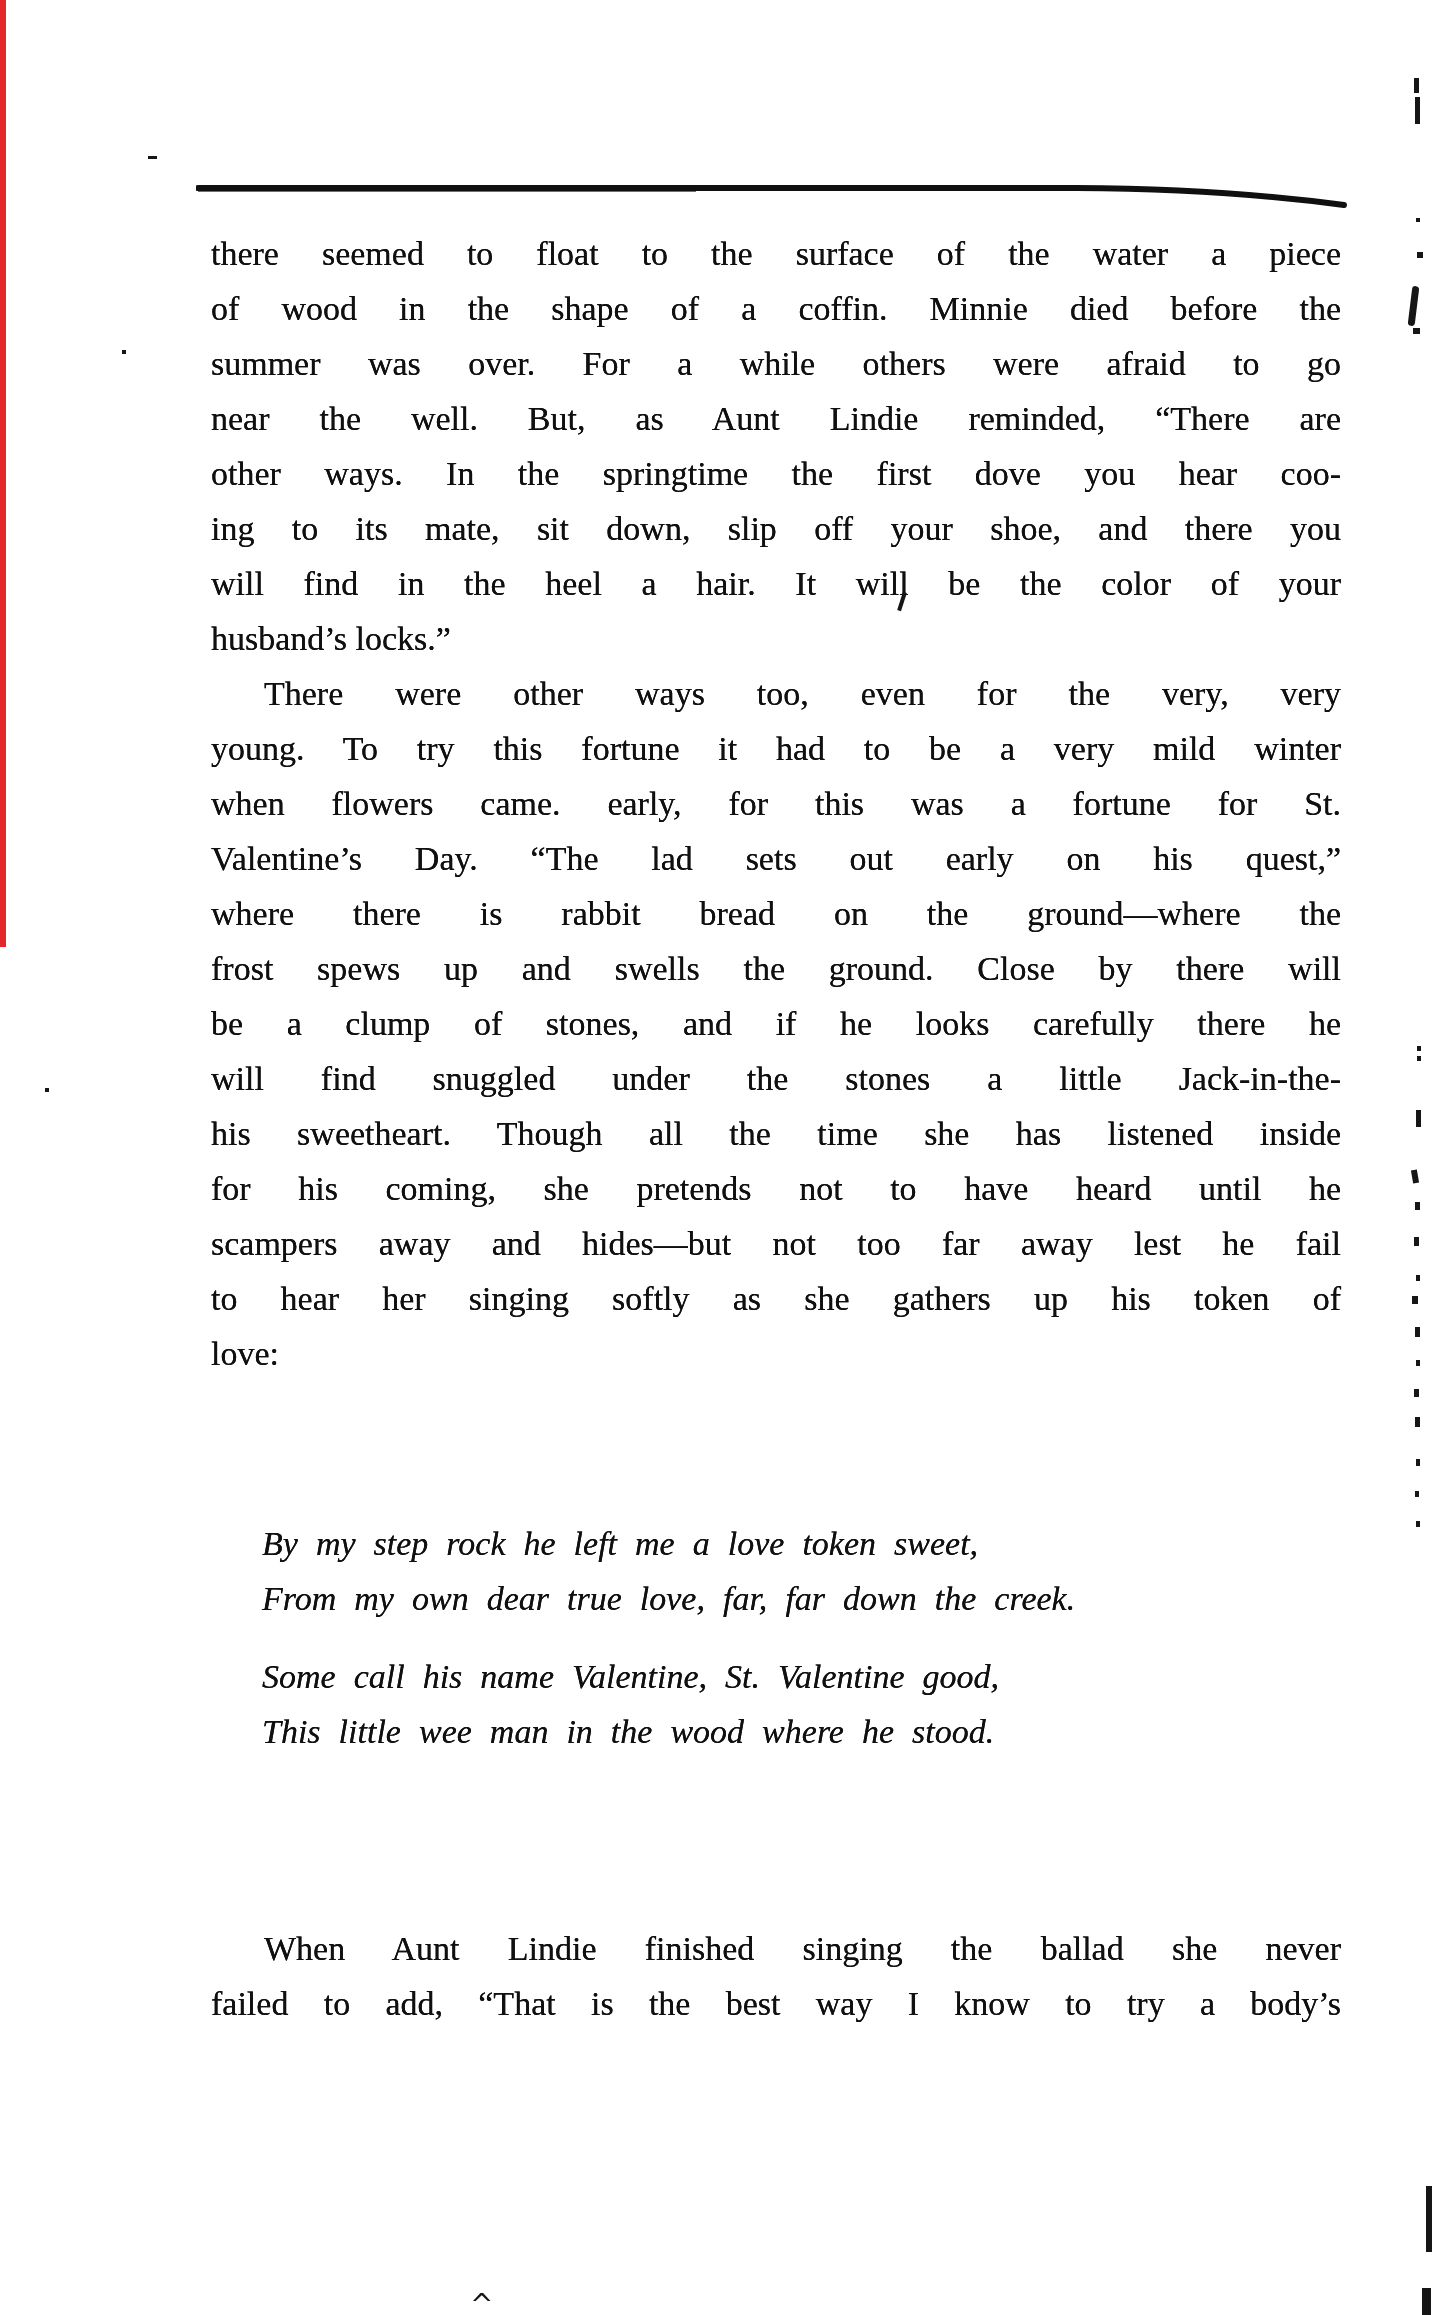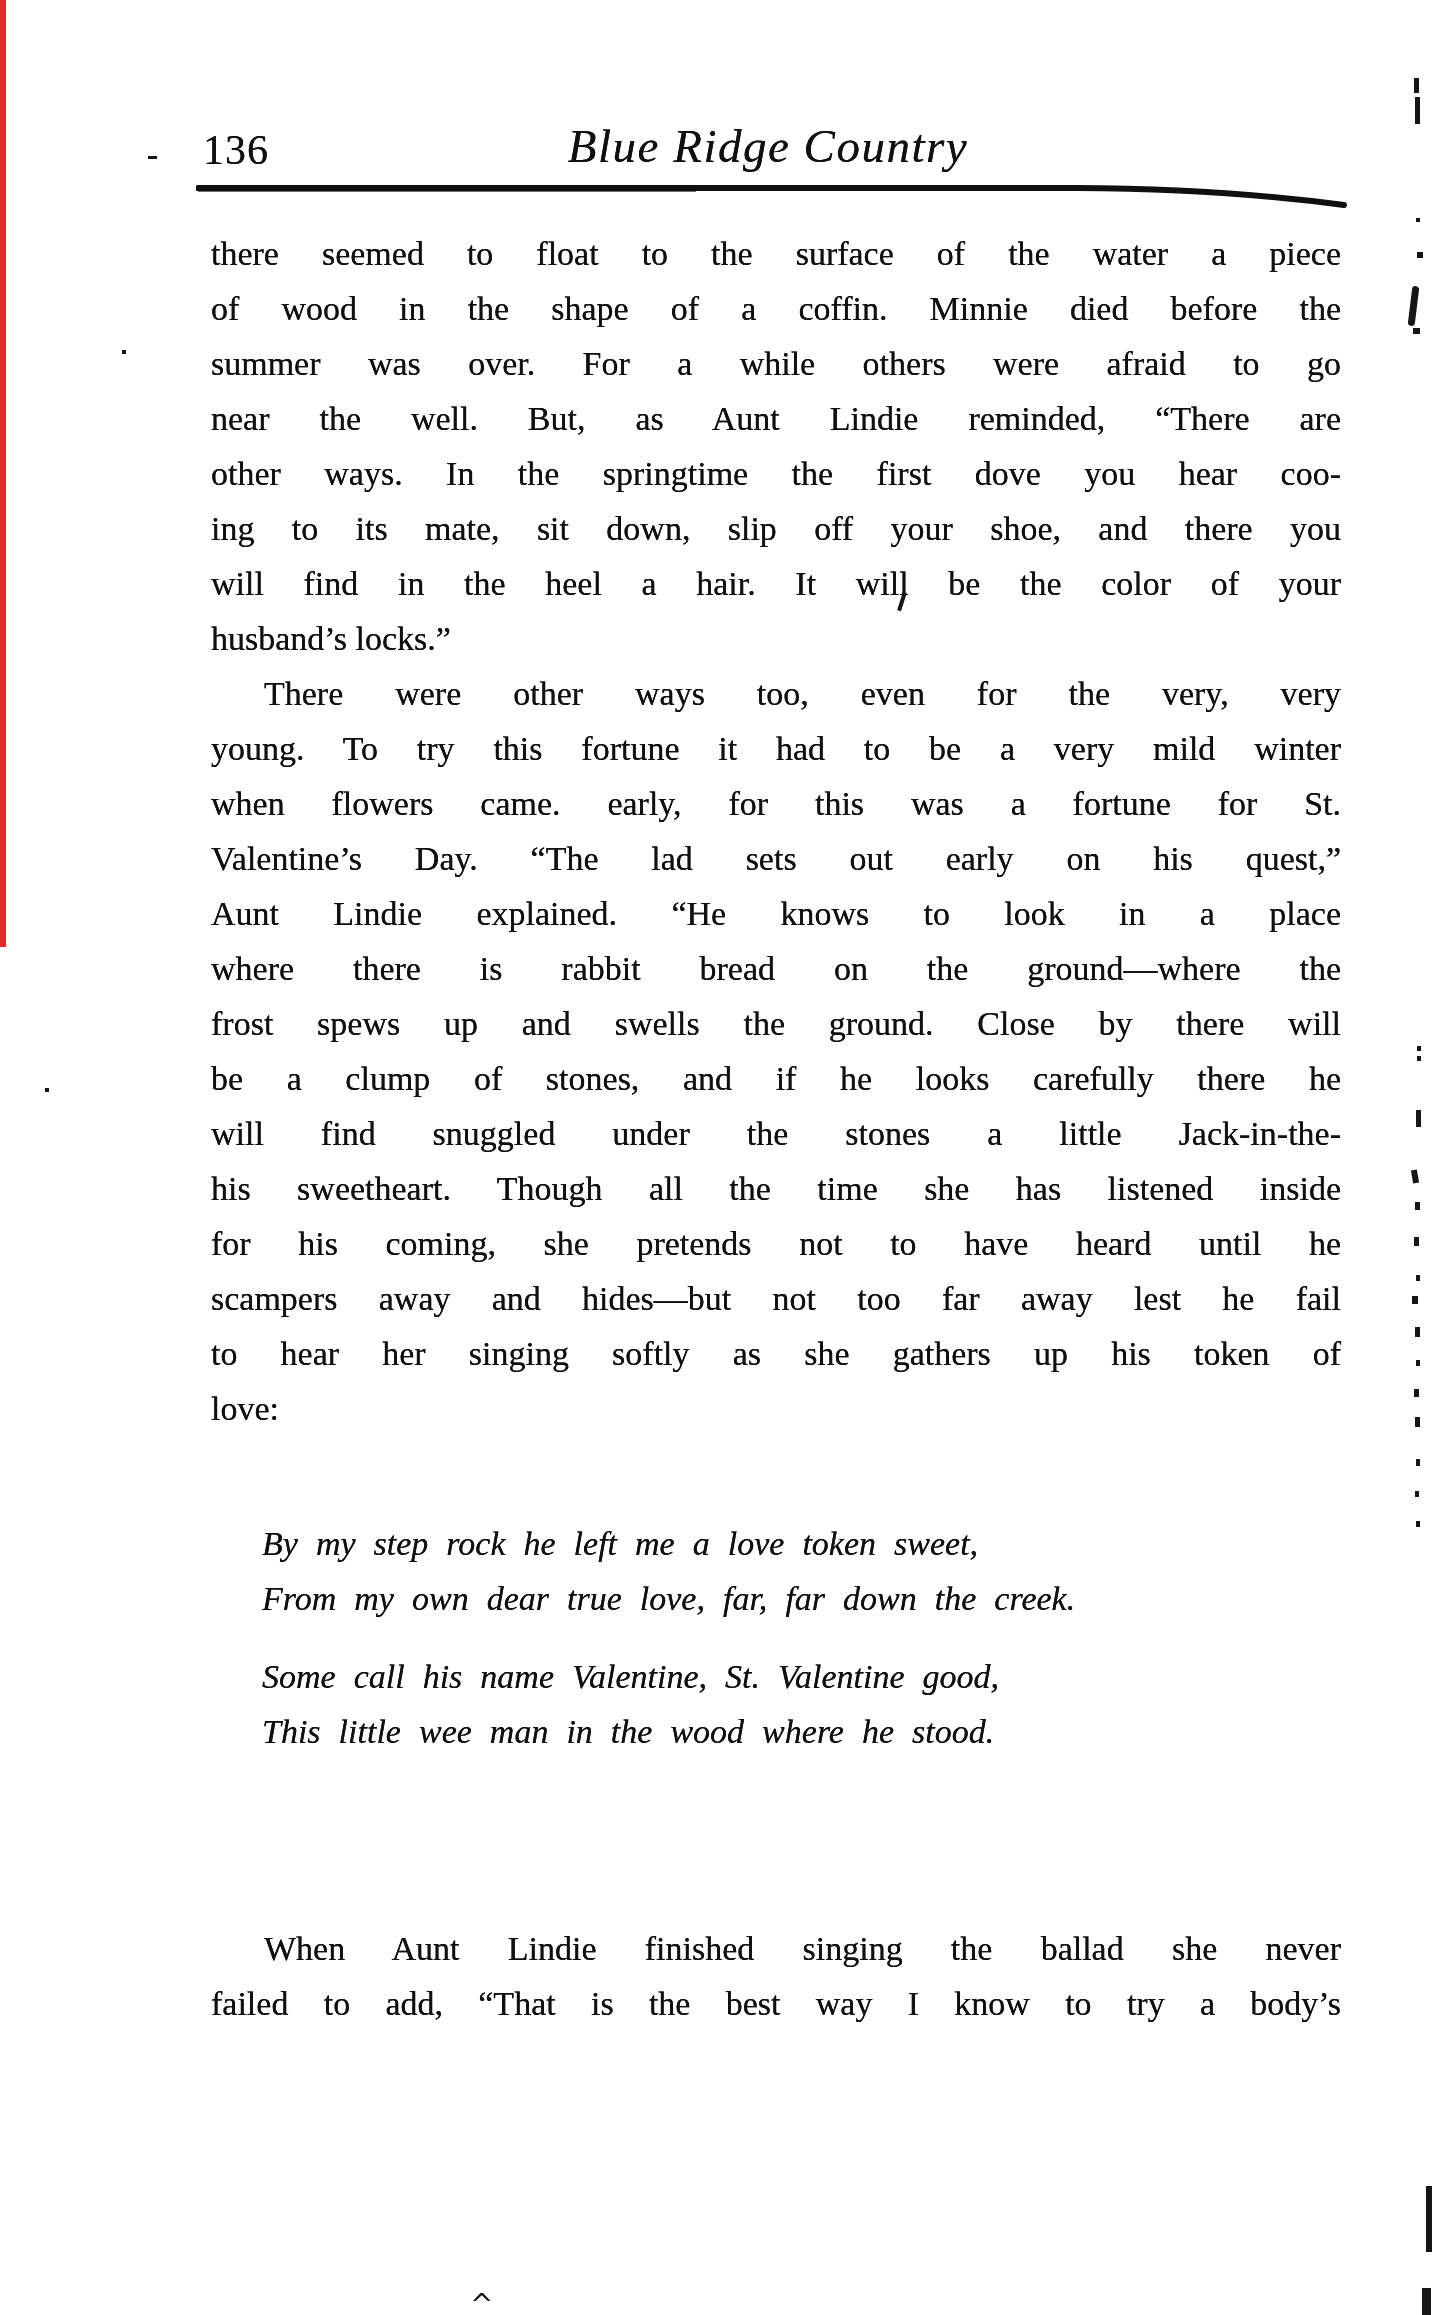--- a/index.html
+++ b/index.html
@@ -60,45 +60,40 @@
     font-size:28px;color:#161616;font-family:"DejaVu Sans",sans-serif;
   }
 </style>
 </head>
 <body>
 
 <div class="page">
 
   <div class="spine-stripe"></div>
 
-  <div class="hdr">
-    <span class="folio">136</span>
-    <span class="running-title">Blue Ridge Country</span>
-  </div>
 
   <svg class="rule-svg" width="1152" height="34" viewBox="0 0 1152 34">
     <path d="M2,8 H880 Q1030,9 1148,25" fill="none" stroke="#101010" stroke-width="6" stroke-linecap="round"></path>
     <path d="M2,11 H500" fill="none" stroke="#101010" stroke-width="2" opacity="0.6"></path>
   </svg>
 
   <div class="col body-col">
     <div class="line">there seemed to float to the surface of the water a piece</div>
     <div class="line">of wood in the shape of a coffin. Minnie died before the</div>
     <div class="line">summer was over. For a while others were afraid to go</div>
     <div class="line">near the well. But, as Aunt Lindie reminded, “There are</div>
     <div class="line">other ways. In the springtime the first dove you hear coo-</div>
     <div class="line">ing to its mate, sit down, slip off your shoe, and there you</div>
     <div class="line">will find in the heel a hair. It will be the color of your</div>
     <div class="line last">husband’s locks.”</div>
 
     <div class="line ind">There were other ways too, even for the very, very</div>
     <div class="line">young. To try this fortune it had to be a very mild winter</div>
     <div class="line">when flowers came. early, for this was a fortune for St.</div>
     <div class="line">Valentine’s Day. “The lad sets out early on his quest,”</div>
-    <div class="line">Aunt Lindie explained. “He knows to look in a place</div>
     <div class="line">where there is rabbit bread on the ground—where the</div>
     <div class="line">frost spews up and swells the ground. Close by there will</div>
     <div class="line">be a clump of stones, and if he looks carefully there he</div>
     <div class="line">will find snuggled under the stones a little Jack-in-the-</div>
     <div class="line">his sweetheart. Though all the time she has listened inside</div>
     <div class="line">for his coming, she pretends not to have heard until he</div>
     <div class="line">scampers away and hides—but not too far away lest he fail</div>
     <div class="line">to hear her singing softly as she gathers up his token of</div>
     <div class="line last">love:</div>
   </div>

